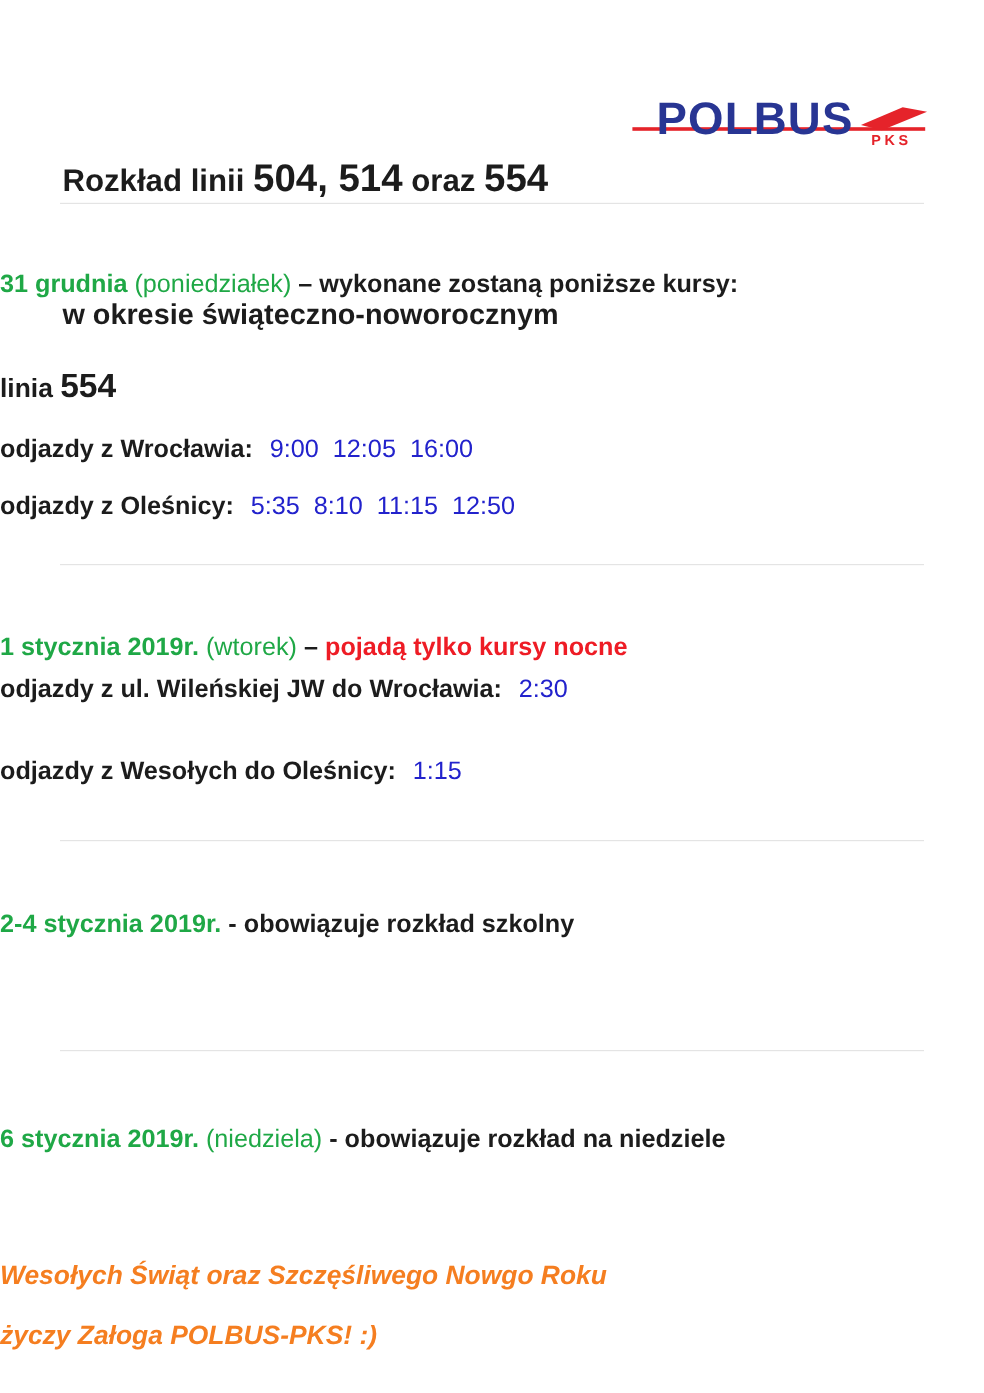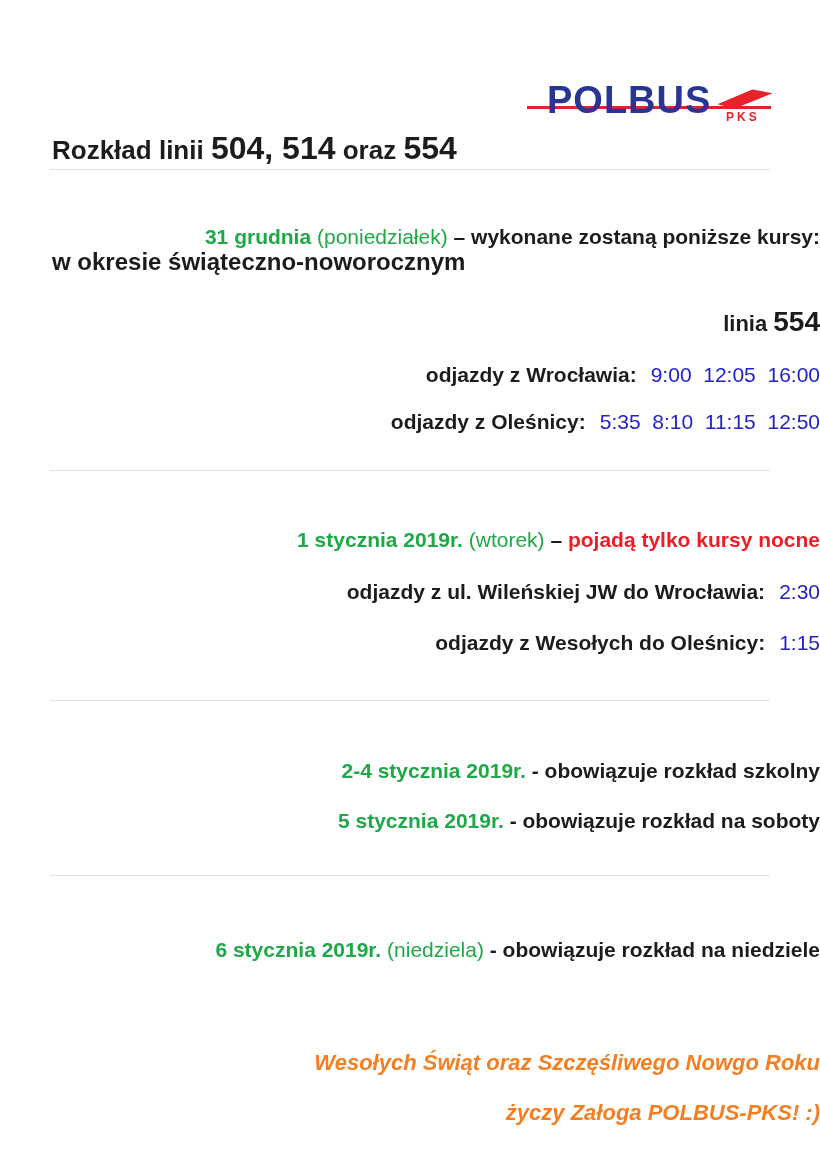--- a/index.html
+++ b/index.html
@@ -9,21 +9,21 @@
     height: 1161px;
     background: #ffffff;
     font-family: "Liberation Sans", "DejaVu Sans", sans-serif;
     color: #1c1c1c;
     overflow: hidden;
   }
   .line {
     position: absolute;
     left: 0;
     right: 0;
-    text-align: right;
+    text-align: left;
     white-space: pre-wrap;
     font-size: 21px;
     line-height: 30px;
   }
   .b   { font-weight: bold; }
   .black  { color: #1c1c1c; }
   .green  { color: #1fa846; }
   .red    { color: #ee1c25; }
 
   
@@ -135,29 +135,28 @@
   <div class="line" style="top:303px;line-height:38px"><span class="black b linia-sm">linia </span><span class="black b linia-lg">554</span></div>
 
   <div class="line" style="top:360px"><span class="black b">odjazdy z Wrocławia:</span><span class="times">9:00  12:05  16:00</span></div>
 
   <div class="line" style="top:407px"><span class="black b">odjazdy z Oleśnicy:</span><span class="times">5:35  8:10  11:15  12:50</span></div>
 
   <hr class="divider" style="top:470px">
 
   <div class="line" style="top:525px"><span class="green b">1 stycznia 2019r.</span><span class="green"> (wtorek) </span><span class="black b">– </span><span class="red b">pojadą tylko kursy nocne</span></div>
 
-  <div class="line" style="top:577px"><span class="black b">odjazdy z ul. Wileńskiej JW do Wrocławia:</span><span class="times">2:30</span></div>
+  <div class="line" style="top:560px"><span class="black b">odjazdy z ul. Wileńskiej JW do Wrocławia:</span><span class="times">2:30</span></div>
 
   <div class="line" style="top:628px"><span class="black b">odjazdy z Wesołych do Oleśnicy:</span><span class="times">1:15</span></div>
 
   <hr class="divider" style="top:700px">
 
   <div class="line" style="top:756px"><span class="green b">2-4 stycznia 2019r.</span><span class="black b"> - obowiązuje rozkład szkolny</span></div>
 
-  <div class="line" style="top:806px"><span class="green b">5 stycznia 2019r.</span><span class="black b"> - obowiązuje rozkład na soboty</span></div>
 
   <hr class="divider" style="top:875px">
 
   <div class="line" style="top:935px"><span class="green b">6 stycznia 2019r.</span><span class="green"> (niedziela)</span><span class="black b"> - obowiązuje rozkład na niedziele</span></div>
 
   <div class="line footer-line" style="top:1048px">Wesołych Świąt oraz Szczęśliwego Nowgo Roku</div>
   <div class="line footer-line" style="top:1098px">życzy Załoga POLBUS-PKS! :)</div>
 
 </div>
 

